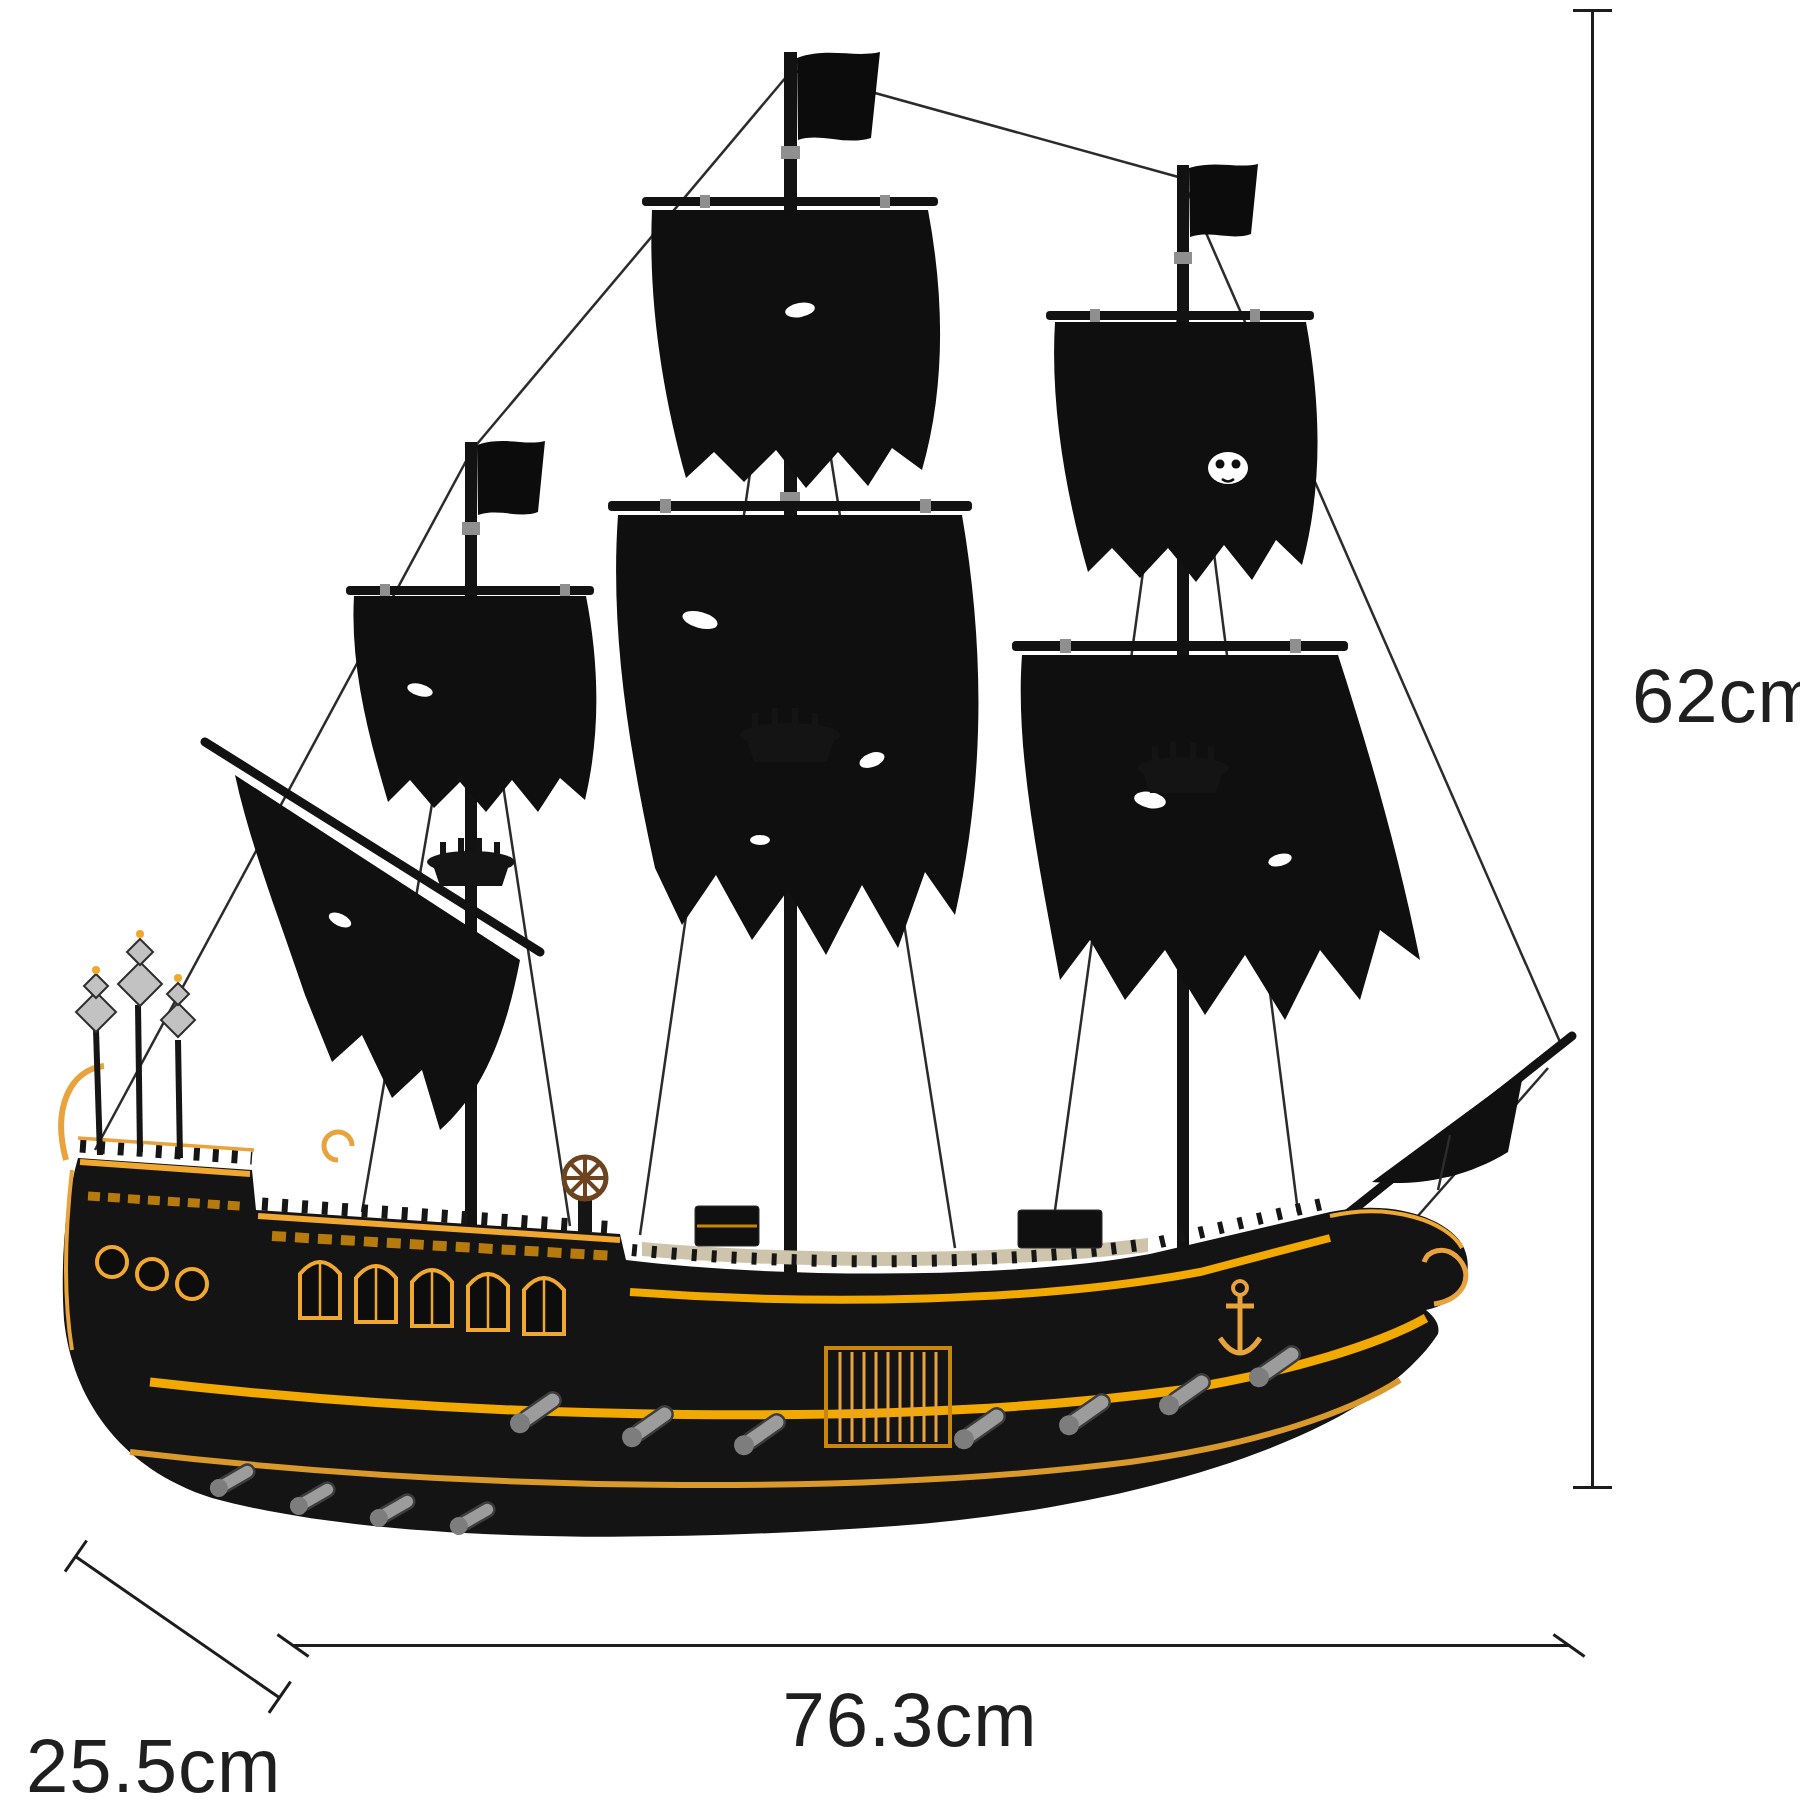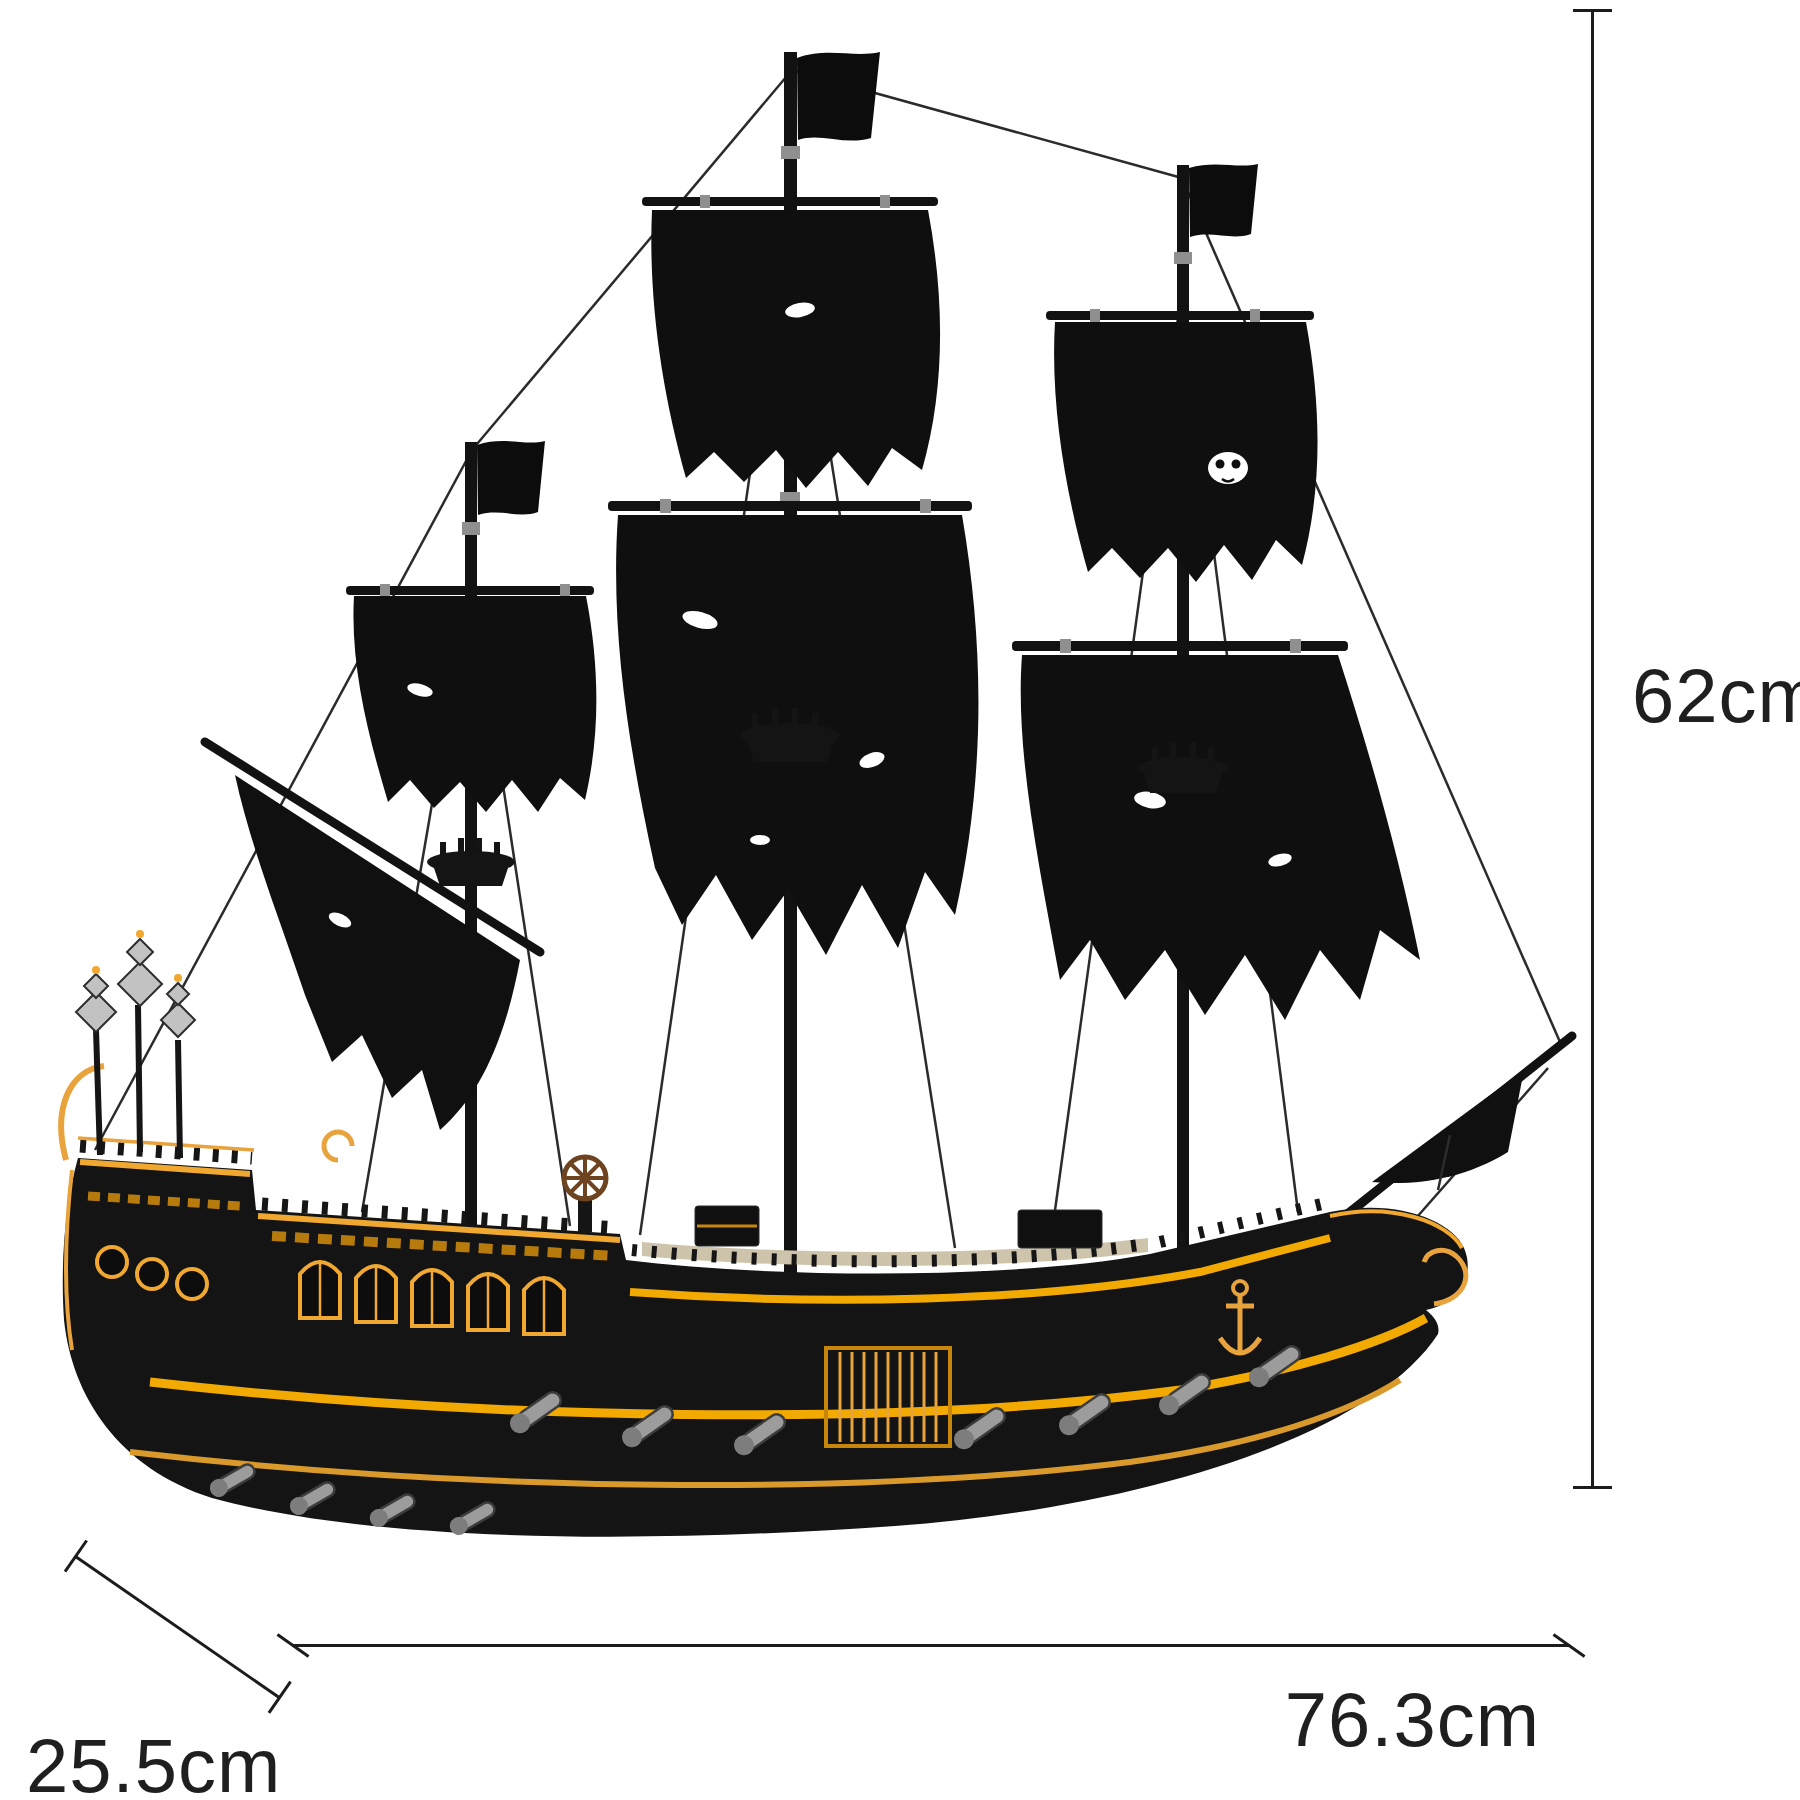--- a/index.html
+++ b/index.html
@@ -13,21 +13,21 @@
   .ship-svg{position:absolute;left:0;top:0;}
   .dim-line{position:absolute;background:#1c1c1c;}
   .dim-tick{position:absolute;background:#1c1c1c;}
   .dim-label{
     position:absolute;
     color:#1f1f1f;
     font-size:76px;
     letter-spacing:1px;
     white-space:nowrap;
   }
-  .dim-label.center{text-align:right;}
+  .dim-label.center{text-align:center;}
   .depth-line-group{
     position:absolute;left:76px;top:1555px;width:249px;height:3px;
     background:#1c1c1c;transform-origin:0 0;transform:rotate(34.7deg);
   }
   .depth-line-group .dim-tick{width:3px;height:38px;top:-18px;}
 </style>
 </head>
 <body>
 
 <div class="canvas">

